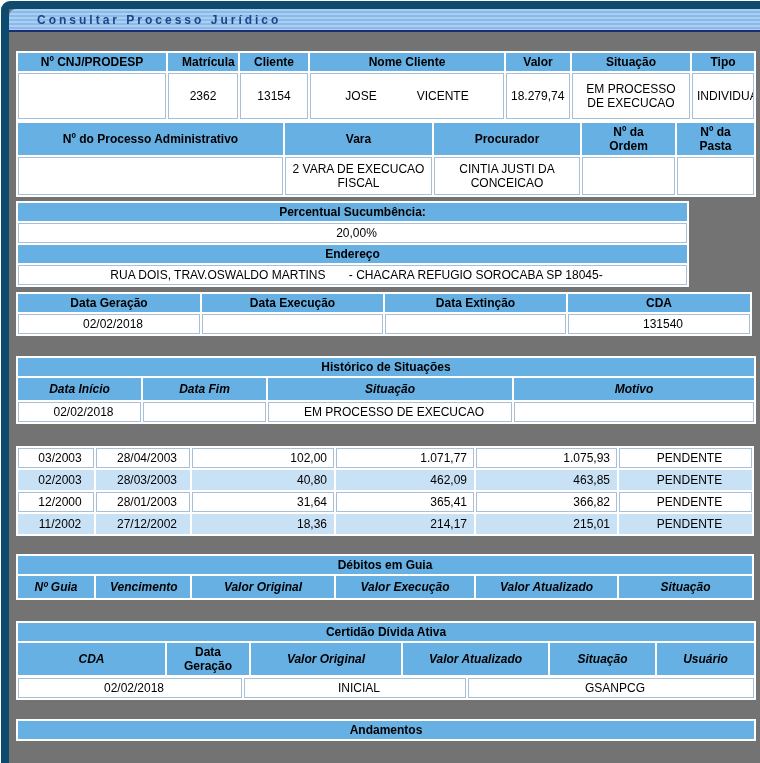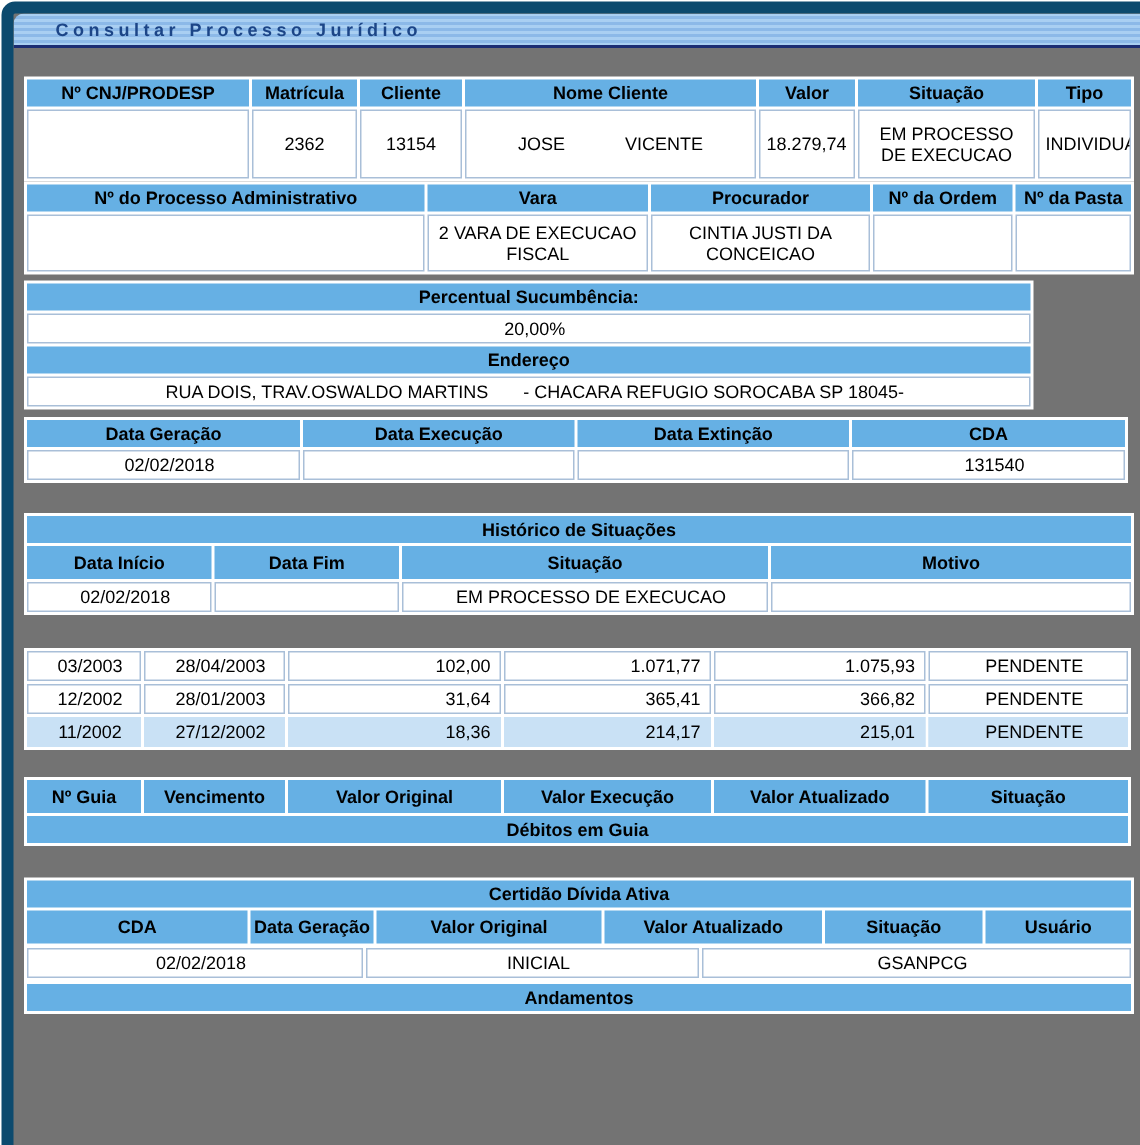--- a/index.html
+++ b/index.html
@@ -20,29 +20,29 @@
     display:flex;align-items:center;
     padding-left:28px;
   }
   .titlebar .title{
     color:#1c4587;font-weight:bold;font-size:12px;letter-spacing:3px;white-space:nowrap;
   }
   .content{padding:19px 7px 0 7px;}
   table{border-collapse:separate;border-spacing:2px;background:#fff;width:673px;table-layout:fixed;}
   th{
     background:#66b0e4;color:#000;font-size:12px;font-weight:bold;
-    text-align:center;padding:2px 2px;overflow:hidden;
+    text-align:center;padding:2px 14px;overflow:hidden;
   }
   td{font-size:12px;color:#000;text-align:center;padding:1px 4px;overflow:hidden;}
   td.w{background:#fff;border:1px solid #a9bfd8;}
   td.alt{background:#c9e1f5;border:1px solid #c9e1f5;}
   td.num{text-align:right;padding-right:6px;}
   .pre{white-space:pre;}
   .sec{margin-top:0;}
-  .h2line{padding-top:4px;padding-bottom:4px;}
+  .h2line{padding-top:4px;padding-bottom:4px;font-style:italic;}
   .tall{height:42px;}
   .rowh{height:16px;padding-left:12px;}
 </style>
 </head>
 <body>
 
 <div class="win">
   <div class="titlebar">
     <span class="title">Consultar Processo Jurídico</span>
   </div>
@@ -185,21 +185,29 @@
       <tbody>
       <tr>
         <td class="w rowh">03/2003</td>
         <td class="w rowh">28/04/2003</td>
         <td class="w rowh num">102,00</td>
         <td class="w rowh num">1.071,77</td>
         <td class="w rowh num">1.075,93</td>
         <td class="w rowh">PENDENTE</td>
       </tr>
       <tr>
-        <td class="w rowh">12/2002</td>
+        <td class="alt rowh">02/2003</td>
+        <td class="alt rowh">28/03/2003</td>
+        <td class="alt rowh num">40,80</td>
+        <td class="alt rowh num">462,09</td>
+        <td class="alt rowh num">463,85</td>
+        <td class="alt rowh">PENDENTE</td>
+      </tr>
+      <tr>
+        <td class="w rowh">12/2000</td>
         <td class="w rowh">28/01/2003</td>
         <td class="w rowh num">31,64</td>
         <td class="w rowh num">365,41</td>
         <td class="w rowh num">366,82</td>
         <td class="w rowh">PENDENTE</td>
       </tr>
       <tr>
         <td class="alt rowh">11/2002</td>
         <td class="alt rowh">27/12/2002</td>
         <td class="alt rowh num">18,36</td>
@@ -214,30 +222,30 @@
       <colgroup>
           <col style="width:76px">
           <col style="width:94px">
           <col style="width:142px">
           <col style="width:138px">
           <col style="width:141px">
           <col style="width:133px">
         </colgroup>
       <tbody>
           <tr>
+            <th colspan="6">Débitos em Guia</th>
+          </tr>
+      <tr>
         <th class="h2line">Nº Guia</th>
         <th class="h2line">Vencimento</th>
         <th class="h2line">Valor Original</th>
         <th class="h2line">Valor Execução</th>
         <th class="h2line">Valor Atualizado</th>
         <th class="h2line">Situação</th>
       </tr>
-      <tr>
-            <th colspan="6">Débitos em Guia</th>
-          </tr>
     </tbody>
       </table>
 
     <table style="margin-top:21px">
       <colgroup>
           <col style="width:147px">
           <col style="width:82px">
           <col style="width:150px">
           <col style="width:145px">
           <col style="width:105px">
@@ -265,21 +273,21 @@
         </colgroup>
       <tbody>
           <tr>
         <td class="w rowh">02/02/2018</td>
         <td class="w rowh">INICIAL</td>
         <td class="w rowh">GSANPCG</td>
       </tr>
     </tbody>
       </table>
 
-    <table style="">
+    <table style="margin-top:19px">
       <colgroup>
           <col style="width:197px">
           <col style="width:142px">
           <col style="width:147px">
           <col style="width:244px">
         </colgroup>
       <tbody>
           <tr>
             <th colspan="4">Andamentos</th>
           </tr>

